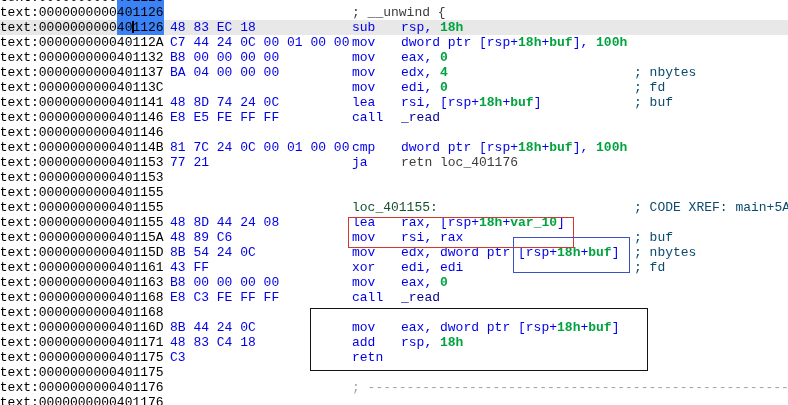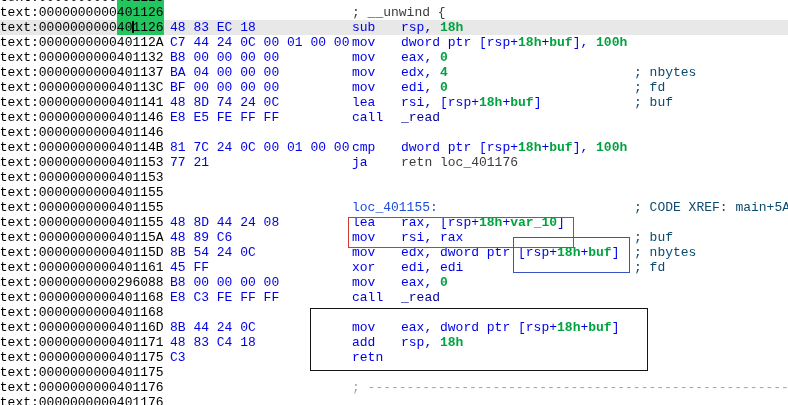--- a/index.html
+++ b/index.html
@@ -7,58 +7,58 @@
     width:788px;height:405px;overflow:hidden;background:#ffffff;
     font-family:"Liberation Mono","DejaVu Sans Mono",monospace;
     font-size:13px;
   }
   .listing{position:relative;width:788px;height:405px;overflow:hidden;}
   .rows{position:absolute;top:-10px;left:0;width:788px;}
   .row{position:relative;height:15px;line-height:15px;white-space:pre;}
   .row.current{background:#e8e8e8;}
   .row > span{position:absolute;top:0;}
   .a  {left:-8px;color:#000000;}
-  .hl {background:#22c55e;}
+  .hl {background:#3b82f6;}
   .by {left:170px;color:#0000e8;}
   .mn {left:352px;color:#0000e8;}
-  .lb {left:352px;color:#1d4ed8;}
+  .lb {left:352px;color:#14532d;}
   .lc {left:352px;}
   .op {left:401px;color:#0000e8;}
   .cm {left:634px;color:#0c4a6e;}
   .op span{position:static;left:auto;}
   .sb{color:#0000e8;margin-top:40px;} .sg{color:#00a33f;font-weight:bold;} .sn{color:#000096;margin-top:36px;} .sd{color:#3d3d3d;}
   .dim{color:#3d3d3d;} .sep{color:#a2a2a6;}
   .caret{position:absolute;left:132px;top:1px;width:2px;height:12px;background:#000;}
   .abox{position:absolute;z-index:4;pointer-events:none;}
 </style>
 </head>
 <body>
 
 <div class="listing">
   <div class="rows">
       <div class="row"><span class="a"><span>.text:0000000000</span><span class="hl">401126</span></span></div>
       <div class="row"><span class="a"><span>.text:0000000000</span><span class="hl">401126</span></span><span class="lc dim">; __unwind {</span></div>
       <div class="row current"><span class="a"><span>.text:0000000000</span><span class="hl">401126</span></span><span class="by">48 83 EC 18</span><span class="mn">sub</span><span class="op"><span class="sb">rsp, </span><span class="sg">18h</span></span><div class="caret" style="left: 132px;"></div></div>
       <div class="row"><span class="a"><span>.text:0000000000</span><span>40112A</span></span><span class="by">C7 44 24 0C 00 01 00 00</span><span class="mn">mov</span><span class="op"><span class="sb">dword ptr [rsp+</span><span class="sg">18h</span><span class="sb">+</span><span class="sg">buf</span><span class="sb">], </span><span class="sg">100h</span></span></div>
       <div class="row"><span class="a"><span>.text:0000000000</span><span>401132</span></span><span class="by">B8 00 00 00 00</span><span class="mn">mov</span><span class="op"><span class="sb">eax, </span><span class="sg">0</span></span></div>
       <div class="row"><span class="a"><span>.text:0000000000</span><span>401137</span></span><span class="by">BA 04 00 00 00</span><span class="mn">mov</span><span class="op"><span class="sb">edx, </span><span class="sg">4</span></span><span class="cm">; nbytes</span></div>
-      <div class="row"><span class="a"><span>.text:0000000000</span><span>40113C</span></span><span class="by">BF 00 00 00 00</span><span class="mn">mov</span><span class="op"><span class="sb">edi, </span><span class="sg">0</span></span><span class="cm">; fd</span></div>
+      <div class="row"><span class="a"><span>.text:0000000000</span><span>40113C</span></span><span class="mn">mov</span><span class="op"><span class="sb">edi, </span><span class="sg">0</span></span><span class="cm">; fd</span></div>
       <div class="row"><span class="a"><span>.text:0000000000</span><span>401141</span></span><span class="by">48 8D 74 24 0C</span><span class="mn">lea</span><span class="op"><span class="sb">rsi, [rsp+</span><span class="sg">18h</span><span class="sb">+</span><span class="sg">buf</span><span class="sb">]</span></span><span class="cm">; buf</span></div>
       <div class="row"><span class="a"><span>.text:0000000000</span><span>401146</span></span><span class="by">E8 E5 FE FF FF</span><span class="mn">call</span><span class="op"><span class="sn">_read</span></span></div>
       <div class="row"><span class="a"><span>.text:0000000000</span><span>401146</span></span></div>
       <div class="row"><span class="a"><span>.text:0000000000</span><span>40114B</span></span><span class="by">81 7C 24 0C 00 01 00 00</span><span class="mn">cmp</span><span class="op"><span class="sb">dword ptr [rsp+</span><span class="sg">18h</span><span class="sb">+</span><span class="sg">buf</span><span class="sb">], </span><span class="sg">100h</span></span></div>
       <div class="row"><span class="a"><span>.text:0000000000</span><span>401153</span></span><span class="by">77 21</span><span class="mn">ja</span><span class="op"><span class="sd">retn loc_401176</span></span></div>
       <div class="row"><span class="a"><span>.text:0000000000</span><span>401153</span></span></div>
       <div class="row"><span class="a"><span>.text:0000000000</span><span>401155</span></span></div>
       <div class="row"><span class="a"><span>.text:0000000000</span><span>401155</span></span><span class="lb">loc_401155:</span><span class="cm">; CODE XREF: main+5A↓</span></div>
       <div class="row"><span class="a"><span>.text:0000000000</span><span>401155</span></span><span class="by">48 8D 44 24 08</span><span class="mn">lea</span><span class="op"><span class="sb">rax, [rsp+</span><span class="sg">18h</span><span class="sb">+</span><span class="sg">var_10</span><span class="sb">]</span></span></div>
       <div class="row"><span class="a"><span>.text:0000000000</span><span>40115A</span></span><span class="by">48 89 C6</span><span class="mn">mov</span><span class="op"><span class="sb">rsi, rax</span></span><span class="cm">; buf</span></div>
       <div class="row"><span class="a"><span>.text:0000000000</span><span>40115D</span></span><span class="by">8B 54 24 0C</span><span class="mn">mov</span><span class="op"><span class="sb">edx, dword ptr [rsp+</span><span class="sg">18h</span><span class="sb">+</span><span class="sg">buf</span><span class="sb">]</span></span><span class="cm">; nbytes</span></div>
-      <div class="row"><span class="a"><span>.text:0000000000</span><span>401161</span></span><span class="by">45 FF</span><span class="mn">xor</span><span class="op"><span class="sb">edi, edi</span></span><span class="cm">; fd</span></div>
-      <div class="row"><span class="a"><span>.text:0000000000</span><span>296088</span></span><span class="by">B8 00 00 00 00</span><span class="mn">mov</span><span class="op"><span class="sb">eax, </span><span class="sg">0</span></span></div>
+      <div class="row"><span class="a"><span>.text:0000000000</span><span>401161</span></span><span class="by">43 FF</span><span class="mn">xor</span><span class="op"><span class="sb">edi, edi</span></span><span class="cm">; fd</span></div>
+      <div class="row"><span class="a"><span>.text:0000000000</span><span>401163</span></span><span class="by">B8 00 00 00 00</span><span class="mn">mov</span><span class="op"><span class="sb">eax, </span><span class="sg">0</span></span></div>
       <div class="row"><span class="a"><span>.text:0000000000</span><span>401168</span></span><span class="by">E8 C3 FE FF FF</span><span class="mn">call</span><span class="op"><span class="sn">_read</span></span></div>
       <div class="row"><span class="a"><span>.text:0000000000</span><span>401168</span></span></div>
       <div class="row"><span class="a"><span>.text:0000000000</span><span>40116D</span></span><span class="by">8B 44 24 0C</span><span class="mn">mov</span><span class="op"><span class="sb">eax, dword ptr [rsp+</span><span class="sg">18h</span><span class="sb">+</span><span class="sg">buf</span><span class="sb">]</span></span></div>
       <div class="row"><span class="a"><span>.text:0000000000</span><span>401171</span></span><span class="by">48 83 C4 18</span><span class="mn">add</span><span class="op"><span class="sb">rsp, </span><span class="sg">18h</span></span></div>
       <div class="row"><span class="a"><span>.text:0000000000</span><span>401175</span></span><span class="by">C3</span><span class="mn">retn</span></div>
       <div class="row"><span class="a"><span>.text:0000000000</span><span>401175</span></span></div>
       <div class="row"><span class="a"><span>.text:0000000000</span><span>401176</span></span><span class="lc sep">; ------------------------------------------------------------</span></div>
       <div class="row"><span class="a"><span>.text:0000000000</span><span>401176</span></span></div>
     </div>
 <div class="abox" style="left: 348px; top: 217px; width: 224px; height: 29px; border: 1px solid rgb(210, 56, 44);"></div>

